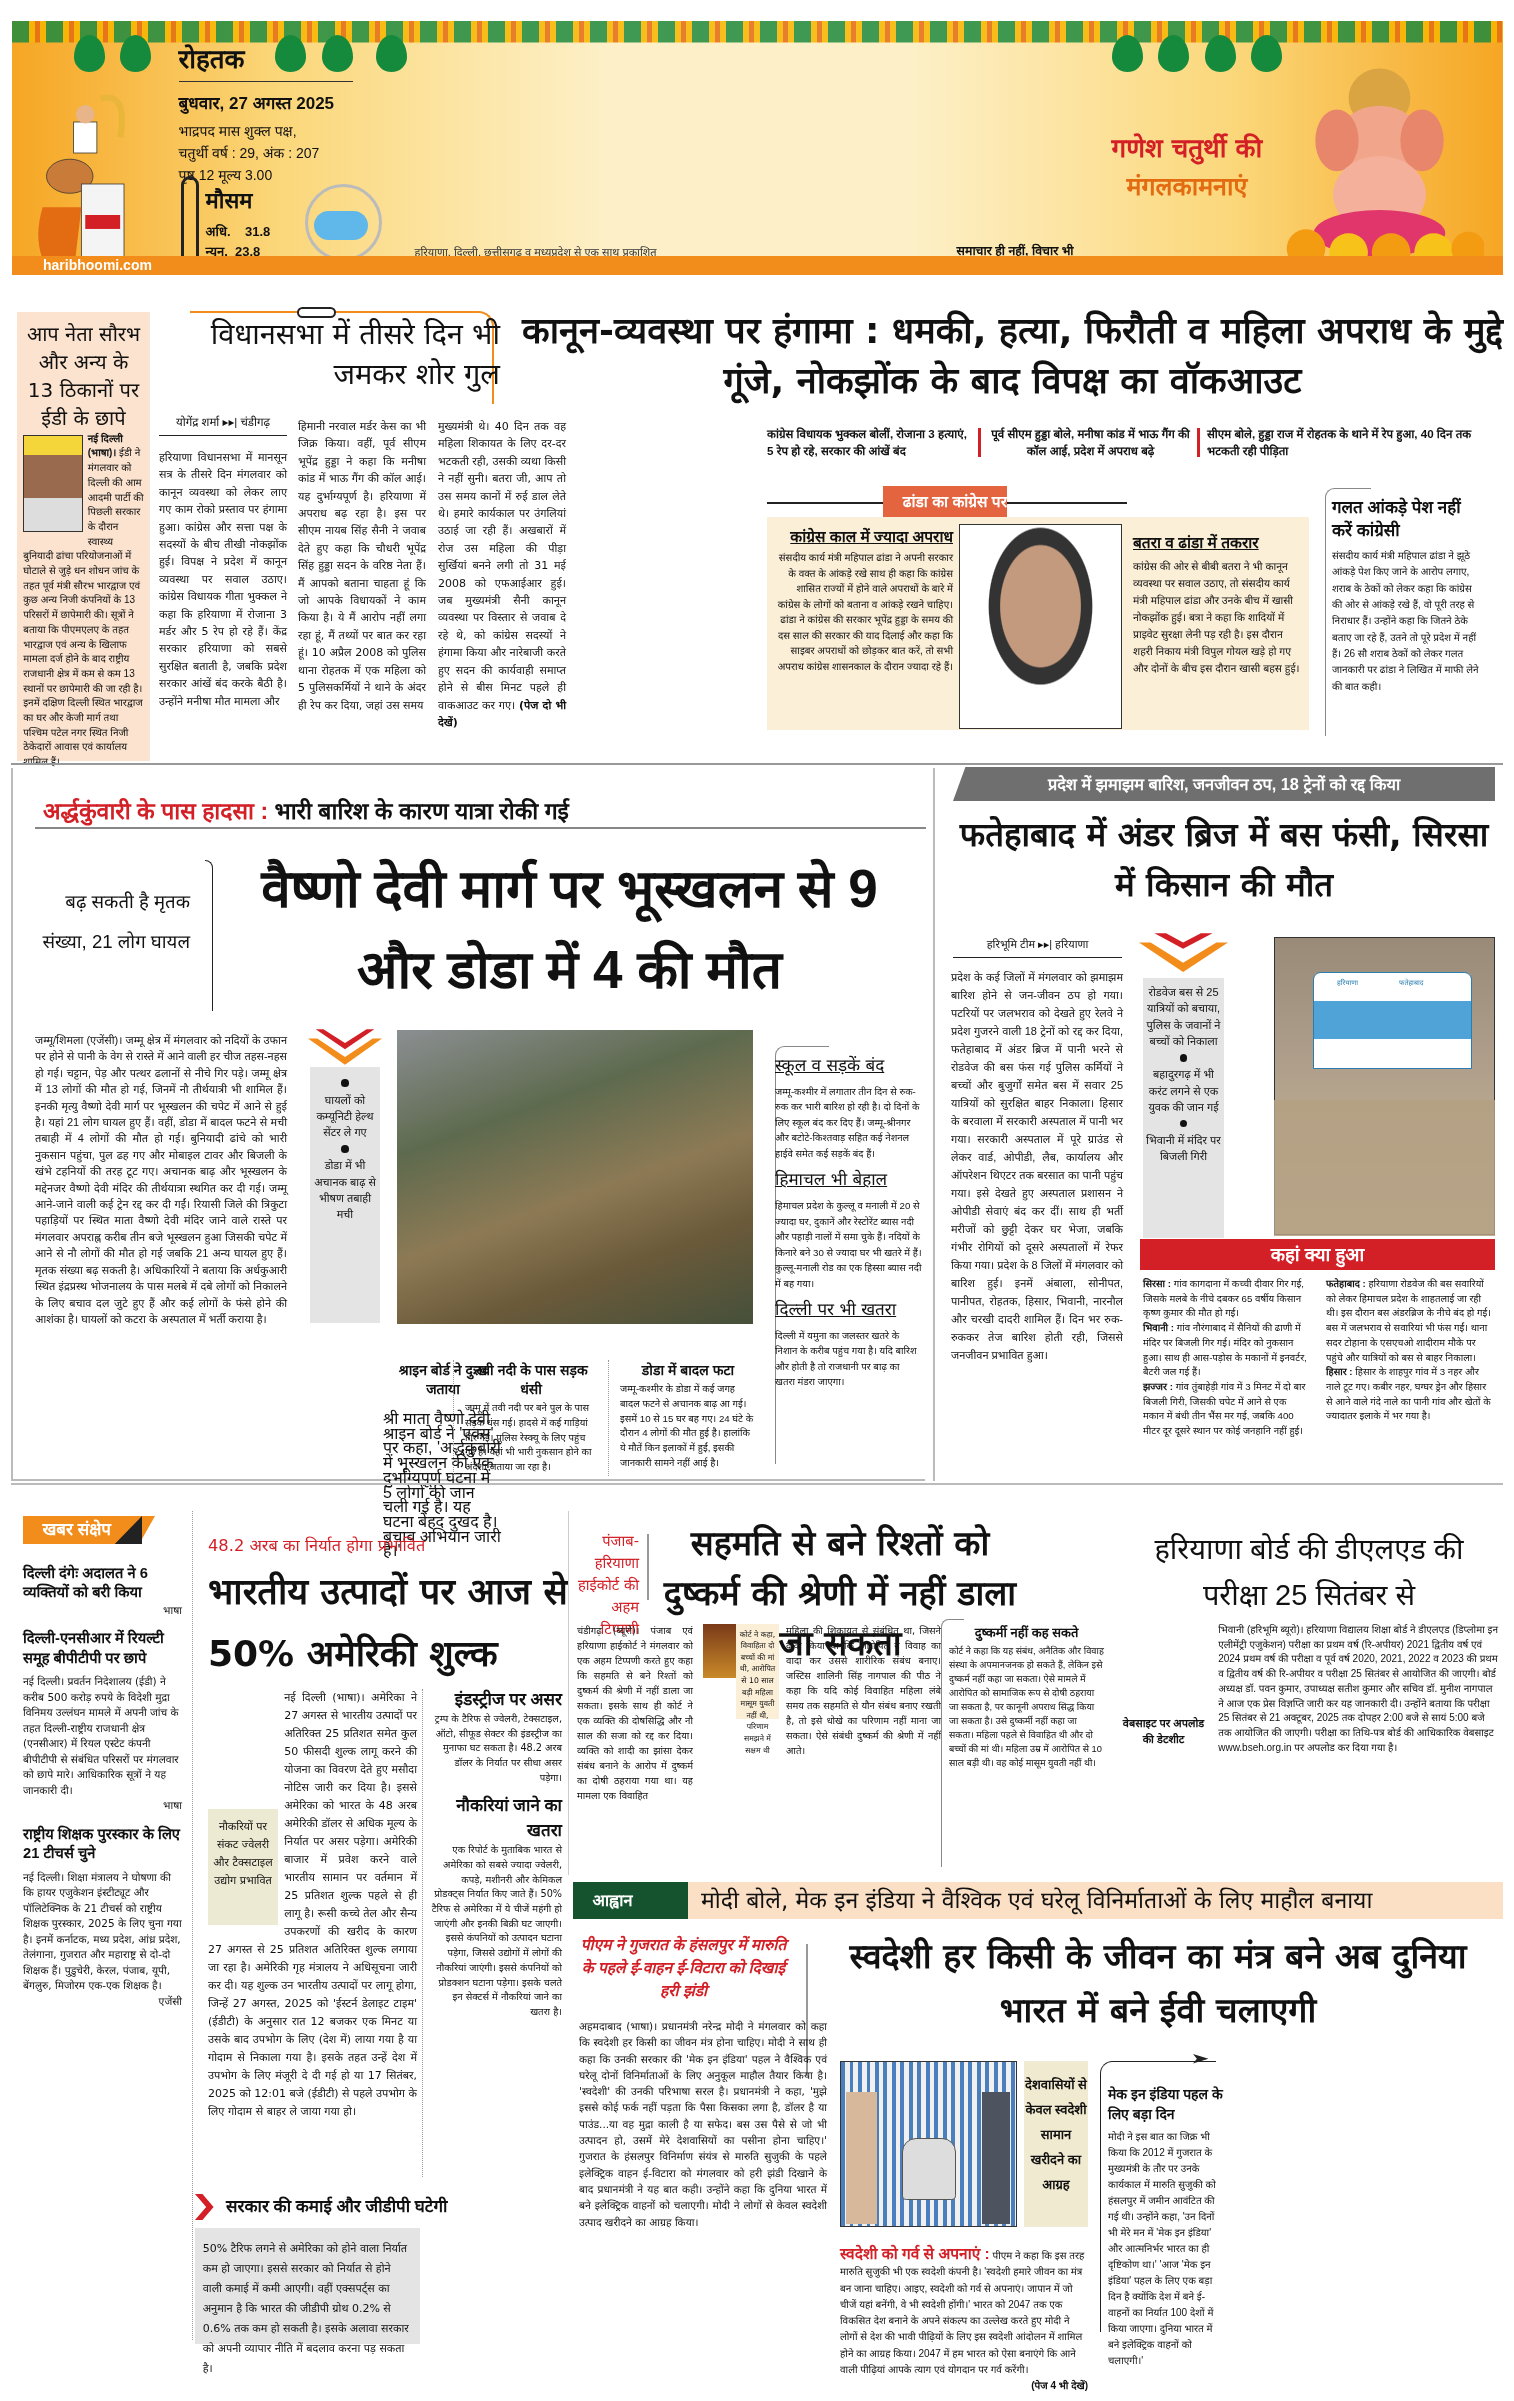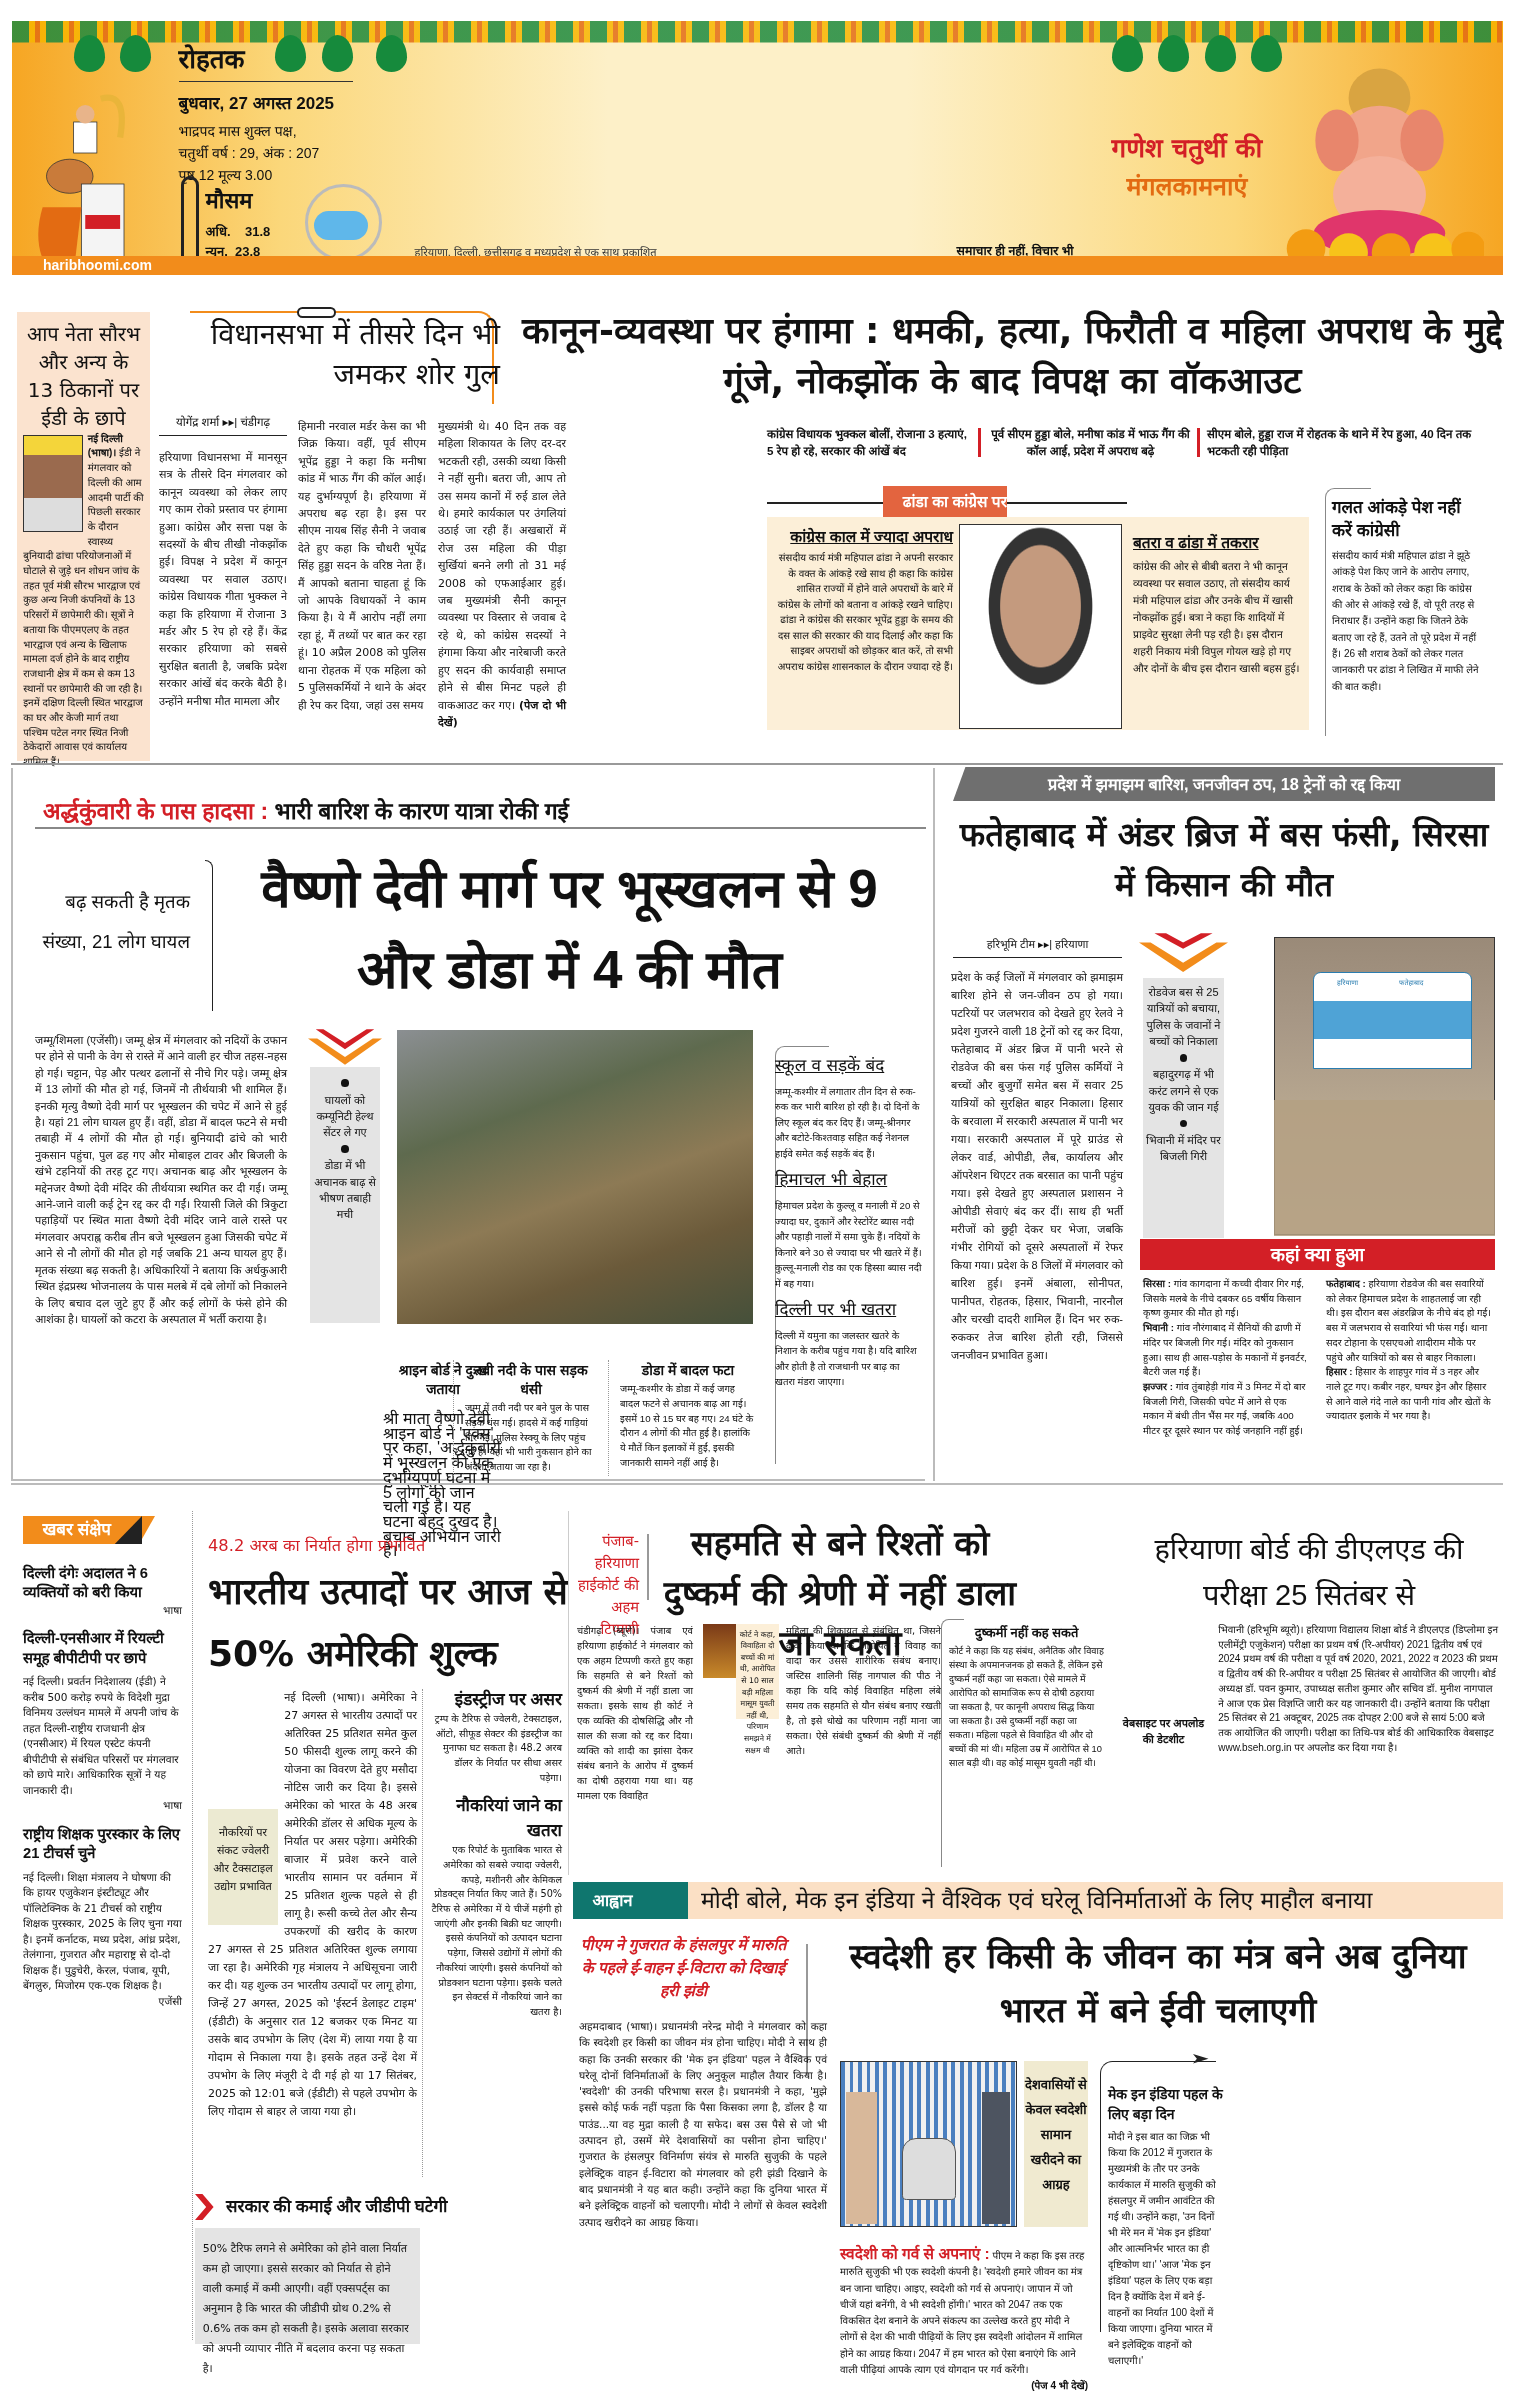--- a/index.html
+++ b/index.html
@@ -108,21 +108,21 @@
   #hc-head { left: 658px; top: 1518px; width: 364px; font-size: 34px; line-height: 50px; font-weight: bold; text-align: center; }
   #hc-photo { left: 703px; top: 1624px; width: 33px; height: 54px; background: linear-gradient(#7a3a18, #c98a2a); }
   #hc-quote { left: 736px; top: 1624px; width: 43px; height: 95px; background: #fcefd8; font-size: 7.7px; text-align: center; line-height: 11.6px; padding-top: 4.6px; }
   #dushkarm { left: 949px; top: 1623px; width: 155px; }
 
   #deled-head { left: 1119px; top: 1526px; width: 380px; text-align: center; font-size: 29px; line-height: 46px; font-family: "Liberation Sans", sans-serif; }
   #deled-body { left: 1119px; top: 1623px; width: 380px; font-size: 10px; line-height: 14.7px; font-family: "Liberation Sans", sans-serif; }
   #website-note { left: 1119px; top: 1716px; width: 89px; height: 70px; font-size: 11px; text-align: center; font-weight: bold; line-height: 15.5px; font-family: "Liberation Sans", sans-serif; }
 
   #make-band { left: 573px; top: 1882px; width: 930px; height: 37px; background: #fbe0c5; font-size: 23px; line-height: 37px; padding-left: 7.7px; }
-  #make-tab { left: 573px; top: 1882px; width: 115px; height: 37px; background: #0f766e; color: #fff; font-weight: bold; font-size: 16.3px; line-height: 37px; padding-left: 19.4px; }
+  #make-tab { left: 573px; top: 1882px; width: 115px; height: 37px; background: #14532d; color: #fff; font-weight: bold; font-size: 16.3px; line-height: 37px; padding-left: 19.4px; }
   #pm-red { left: 573px; top: 1933px; width: 221px; text-align: center; color: #d31f26; font-size: 15.5px; line-height: 23px; font-weight: bold; font-style: italic; font-family: "Liberation Sans", sans-serif; }
   #swadeshi-head { left: 817px; top: 1929px; width: 682px; text-align: center; font-size: 34px; line-height: 54px; font-weight: bold; }
   #ev-photo { left: 840px; top: 2061px; width: 177px; height: 166px; background: repeating-linear-gradient(90deg, #4a7fbf 0 3.9px, #f0f0f0 3.9px 8.5px); border: 0.8px solid #333; }
   #ev-car { left: 902px; top: 2138px; width: 54px; height: 62px; background: #ddd; border-radius: 14px 14px 4.6px 4.6px; border: 1.5px solid #555; }
   #desh-box { left: 1024px; top: 2061px; width: 64px; height: 166px; background: #f0ead0; text-align: center; font-size: 13px; line-height: 25px; font-weight: bold; padding-top: 11px; font-family: "Liberation Sans", sans-serif; }
   #garv { left: 840px; top: 2246px; width: 248px; font-size: 10px; line-height: 16.3px; font-family: "Liberation Sans", sans-serif; }
   #make-side { left: 1104px; top: 2061px; width: 124px; font-family: "Liberation Sans", sans-serif; }
   #make-side-bracket { left: 1100px; top: 2061px; width: 116px; height: 271px; border-top: 1.5px solid #222; border-left: 1.5px solid #222; border-top-left-radius: 12.4px; }
 </style>
 </head>
@@ -340,21 +340,21 @@
     <div class="brief-h">राष्ट्रीय शिक्षक पुरस्कार के लिए 21 टीचर्स चुने</div>
     <div class="brief-t">नई दिल्ली। शिक्षा मंत्रालय ने घोषणा की कि हायर एजुकेशन इंस्टीट्यूट और पॉलिटेक्निक के 21 टीचर्स को राष्ट्रीय शिक्षक पुरस्कार, 2025 के लिए चुना गया है। इनमें कर्नाटक, मध्य प्रदेश, आंध्र प्रदेश, तेलंगाना, गुजरात और महाराष्ट्र से दो-दो शिक्षक हैं। पुडुचेरी, केरल, पंजाब, यूपी, बेंगलुरु, मिजोरम एक-एक शिक्षक है।</div>
     <div class="brief-t" style="text-align:right; margin-top:0;">एजेंसी</div>
   </div>
 </div>
 <div class="abs dotted-v" style="left:192px; top:1511px; height:829px;"></div>
 
 <div id="tariff-kicker" class="abs">48.2 अरब का निर्यात होगा प्रभावित</div>
 <div id="tariff-head" class="abs">भारतीय उत्पादों पर आज से 50% अमेरिकी शुल्क</div>
 <div class="col" style="left:208px; top:1689px; width:209px; font-size:11px; line-height:18px; text-align:justify;">
-  <div id="tariff-box-inline" style="float:left; width:70px; height:116px; background:#ecead2; text-align:center; font-size:11px; line-height:18px; padding-top:15px; margin:120px 6.2px 3.1px 0;">नौकरियों पर संकट ज्वेलरी और टैक्सटाइल उद्योग प्रभावित</div>
+  <div id="tariff-box-inline" style="float:left; width:70px; height:116px; background:#ecead2; text-align:center; font-size:11px; line-height:18px; padding-top:9px; margin:120px 6.2px 3.1px 0;">नौकरियों पर संकट ज्वेलरी और टैक्सटाइल उद्योग प्रभावित</div>
   <span>नई दिल्ली (भाषा)। अमेरिका ने 27 अगस्त से भारतीय उत्पादों पर अतिरिक्त 25 प्रतिशत समेत कुल 50 फीसदी शुल्क लागू करने की योजना का विवरण देते हुए मसौदा नोटिस जारी कर दिया है। इससे अमेरिका को भारत के 48 अरब अमेरिकी डॉलर से अधिक मूल्य के निर्यात पर असर पड़ेगा। अमेरिकी बाजार में प्रवेश करने वाले भारतीय सामान पर वर्तमान में 25 प्रतिशत शुल्क पहले से ही लागू है। रूसी कच्चे तेल और सैन्य उपकरणों की खरीद के कारण 27 अगस्त से 25 प्रतिशत अतिरिक्त शुल्क लगाया जा रहा है। अमेरिकी गृह मंत्रालय ने अधिसूचना जारी कर दी। यह शुल्क उन भारतीय उत्पादों पर लागू होगा, जिन्हें 27 अगस्त, 2025 को 'ईस्टर्न डेलाइट टाइम' (ईडीटी) के अनुसार रात 12 बजकर एक मिनट या उसके बाद उपभोग के लिए (देश में) लाया गया है या गोदाम से निकाला गया है। इसके तहत उन्हें देश में उपभोग के लिए मंजूरी दे दी गई हो या 17 सितंबर, 2025 को 12:01 बजे (ईडीटी) से पहले उपभोग के लिए गोदाम से बाहर ले जाया गया हो।</span>
 </div>
 <div class="abs dotted-v" style="left:422px; top:1689px; height:488px;"></div>
 <div id="tariff-side" class="abs" style="text-align:right;">
   <div style="font-size:17px; font-weight:bold; line-height:25px; font-family:'Liberation Sans',sans-serif;">इंडस्ट्रीज पर असर</div>
   <div style="font-size:9.7px; line-height:14.7px;">ट्रम्प के टैरिफ से ज्वेलरी, टेक्सटाइल, ऑटो, सीफूड सेक्टर की इंडस्ट्रीज का मुनाफा घट सकता है। 48.2 अरब डॉलर के निर्यात पर सीधा असर पड़ेगा।</div>
   <div style="font-size:17px; font-weight:bold; line-height:25px; margin-top:7.7px; font-family:'Liberation Sans',sans-serif;">नौकरियां जाने का खतरा</div>
   <div style="font-size:9.7px; line-height:14.7px;">एक रिपोर्ट के मुताबिक भारत से अमेरिका को सबसे ज्यादा ज्वेलरी, कपड़े, मशीनरी और केमिकल प्रोडक्ट्स निर्यात किए जाते हैं। 50% टैरिफ से अमेरिका में ये चीजें महंगी हो जाएंगी और इनकी बिक्री घट जाएगी। इससे कंपनियों को उत्पादन घटाना पड़ेगा, जिससे उद्योगों में लोगों की नौकरियां जाएंगी। इससे कंपनियों को प्रोडक्शन घटाना पड़ेगा। इसके चलते इन सेक्टर्स में नौकरियां जाने का खतरा है।</div>
 </div>
 <div id="gdp-chev" class="abs"></div>

